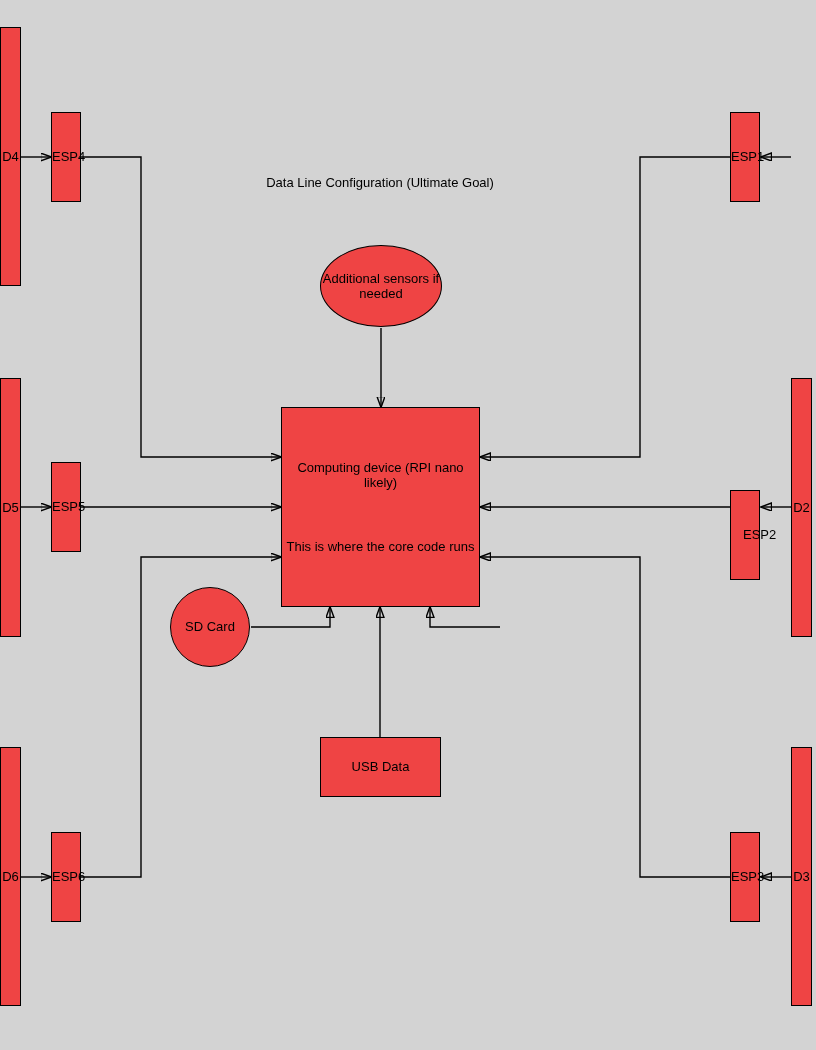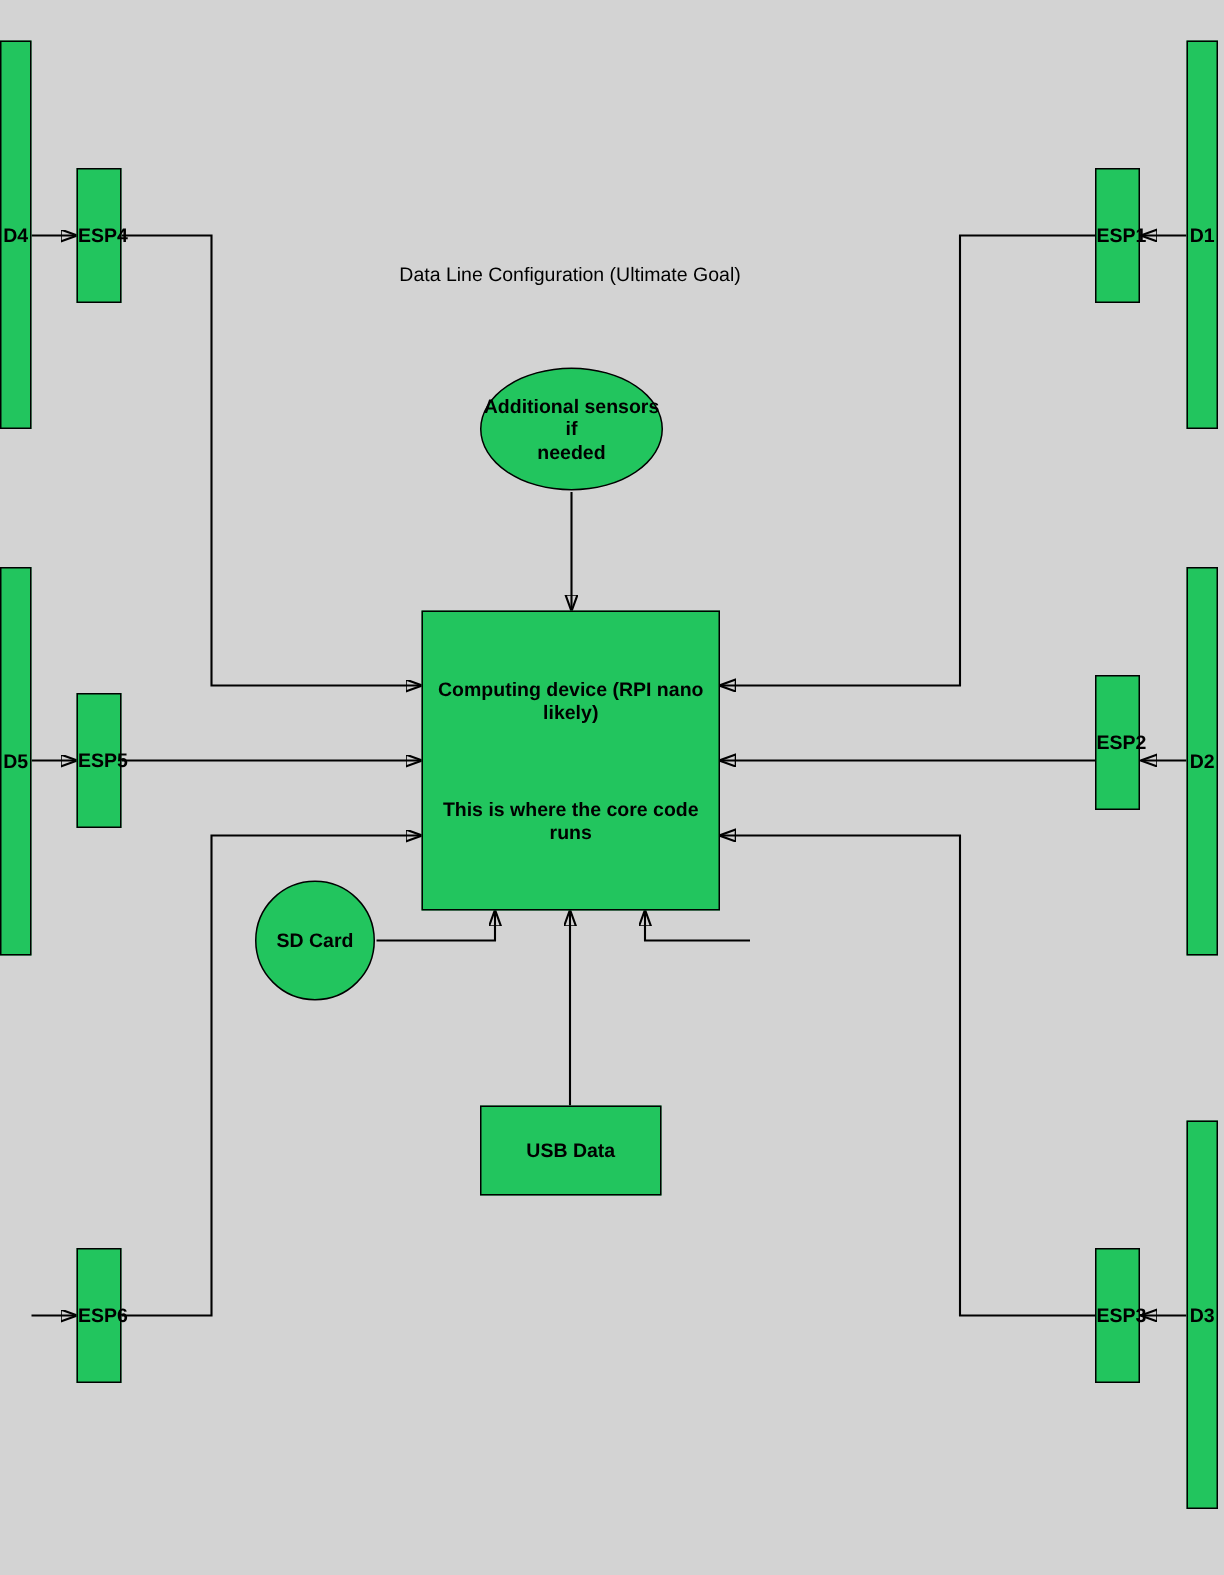--- a/index.html
+++ b/index.html
@@ -24,29 +24,28 @@
     z-index: 1;
   }
   .wires path {
     fill: none;
     stroke: #000000;
     stroke-width: 1.4;
   }
   .node {
     position: absolute;
     box-sizing: border-box;
-    background: #22c55e;
+    background: #ef4444;
     border: 1.5px solid #000000;
     display: flex;
     align-items: center;
     justify-content: center;
     text-align: center;
     z-index: 2;
     line-height: 1.18;
-    font-weight: bold;
   }
   .dline {
     width: 21px;
     height: 259px;
     white-space: nowrap;
     overflow: visible;
   }
   .esp {
     width: 30px;
     height: 90px;
@@ -115,44 +114,44 @@
   </svg>
 
   <div class="title">Data Line Configuration (Ultimate Goal)</div>
 
   <div class="node dline" style="left:0px; top:27px;">
     <span class="lbl">D4</span>
   </div>
   <div class="node dline" style="left:0px; top:378px;">
     <span class="lbl">D5</span>
   </div>
+  <div class="node dline" style="left:0px; top:747px;">
+    <span class="lbl">D6</span>
+  </div>
 
   <div class="node esp" style="left:51px; top:112px;">
     <span class="lbl">ESP4</span>
   </div>
   <div class="node esp" style="left:51px; top:462px;">
     <span class="lbl">ESP5</span>
   </div>
   <div class="node esp" style="left:51px; top:832px;">
     <span class="lbl">ESP6</span>
   </div>
 
   <div class="node esp" style="left:730px; top:112px;">
     <span class="lbl">ESP1</span>
   </div>
-  <div class="node esp" style="left:730px; top:450px;">
+  <div class="node esp" style="left:730px; top:490px;padding-left:12px;">
     <span class="lbl">ESP2</span>
   </div>
   <div class="node esp" style="left:730px; top:832px;">
     <span class="lbl">ESP3</span>
   </div>
 
-  <div class="node dline" style="left:791px; top:27px;">
-    <span class="lbl">D1</span>
-  </div>
   <div class="node dline" style="left:791px; top:378px;">
     <span class="lbl">D2</span>
   </div>
   <div class="node dline" style="left:791px; top:747px;">
     <span class="lbl">D3</span>
   </div>
 
   <div class="node ellipse" style="left:320px; top:245px; width:122px; height:82px;">
     <div class="lbl">
       <span>Additional sensors if</span><br>

